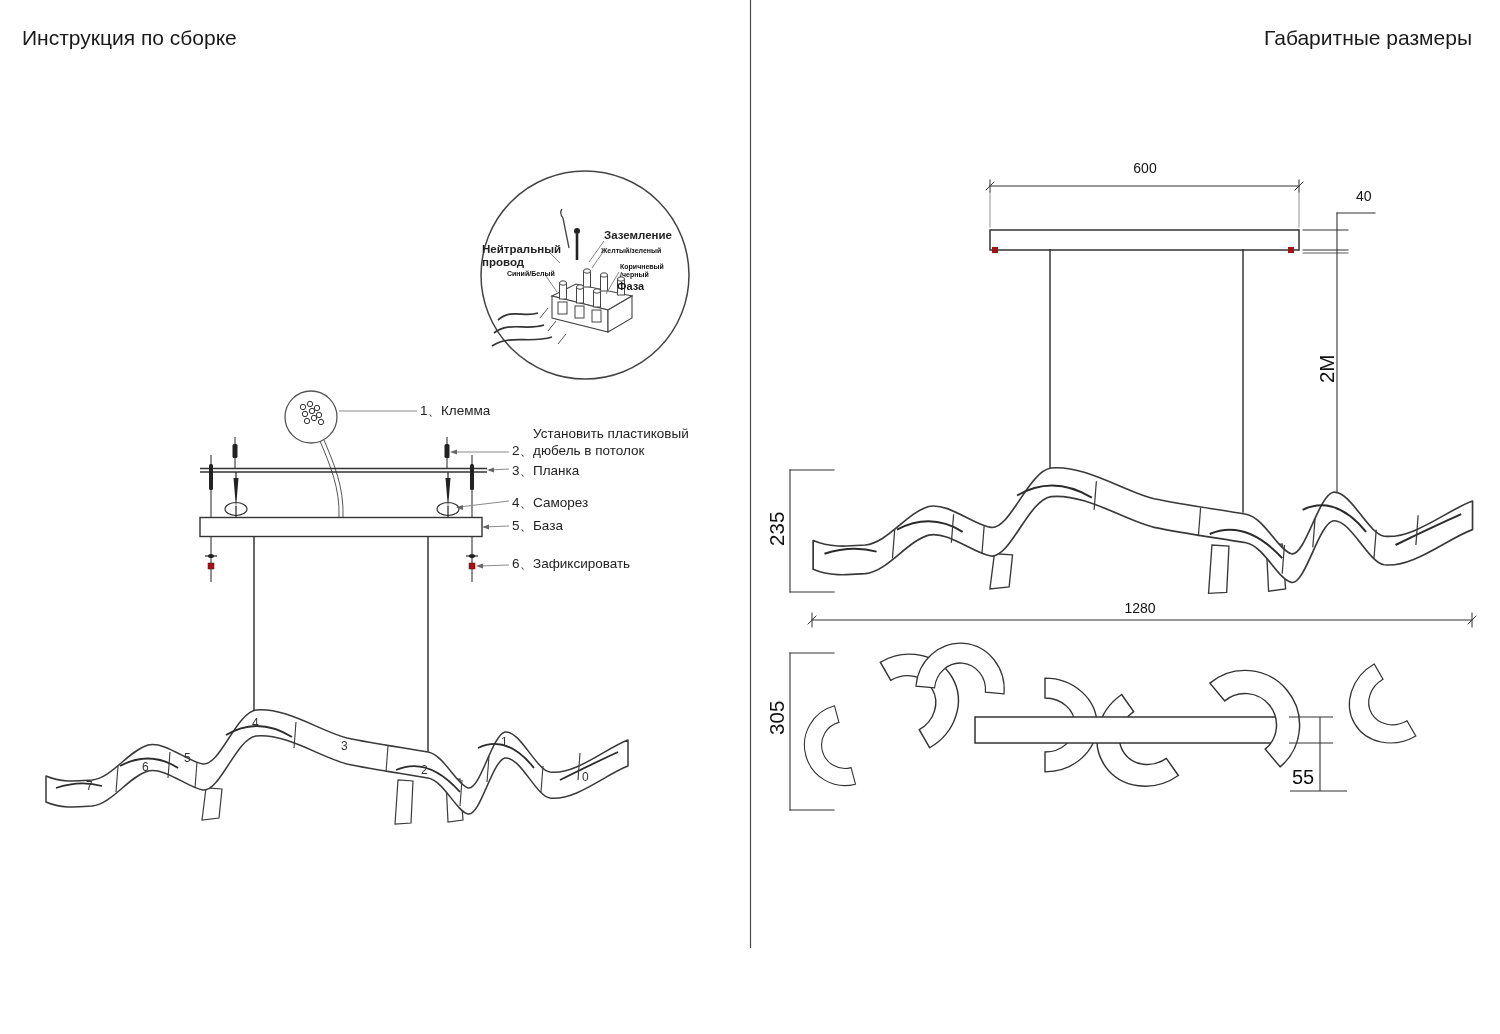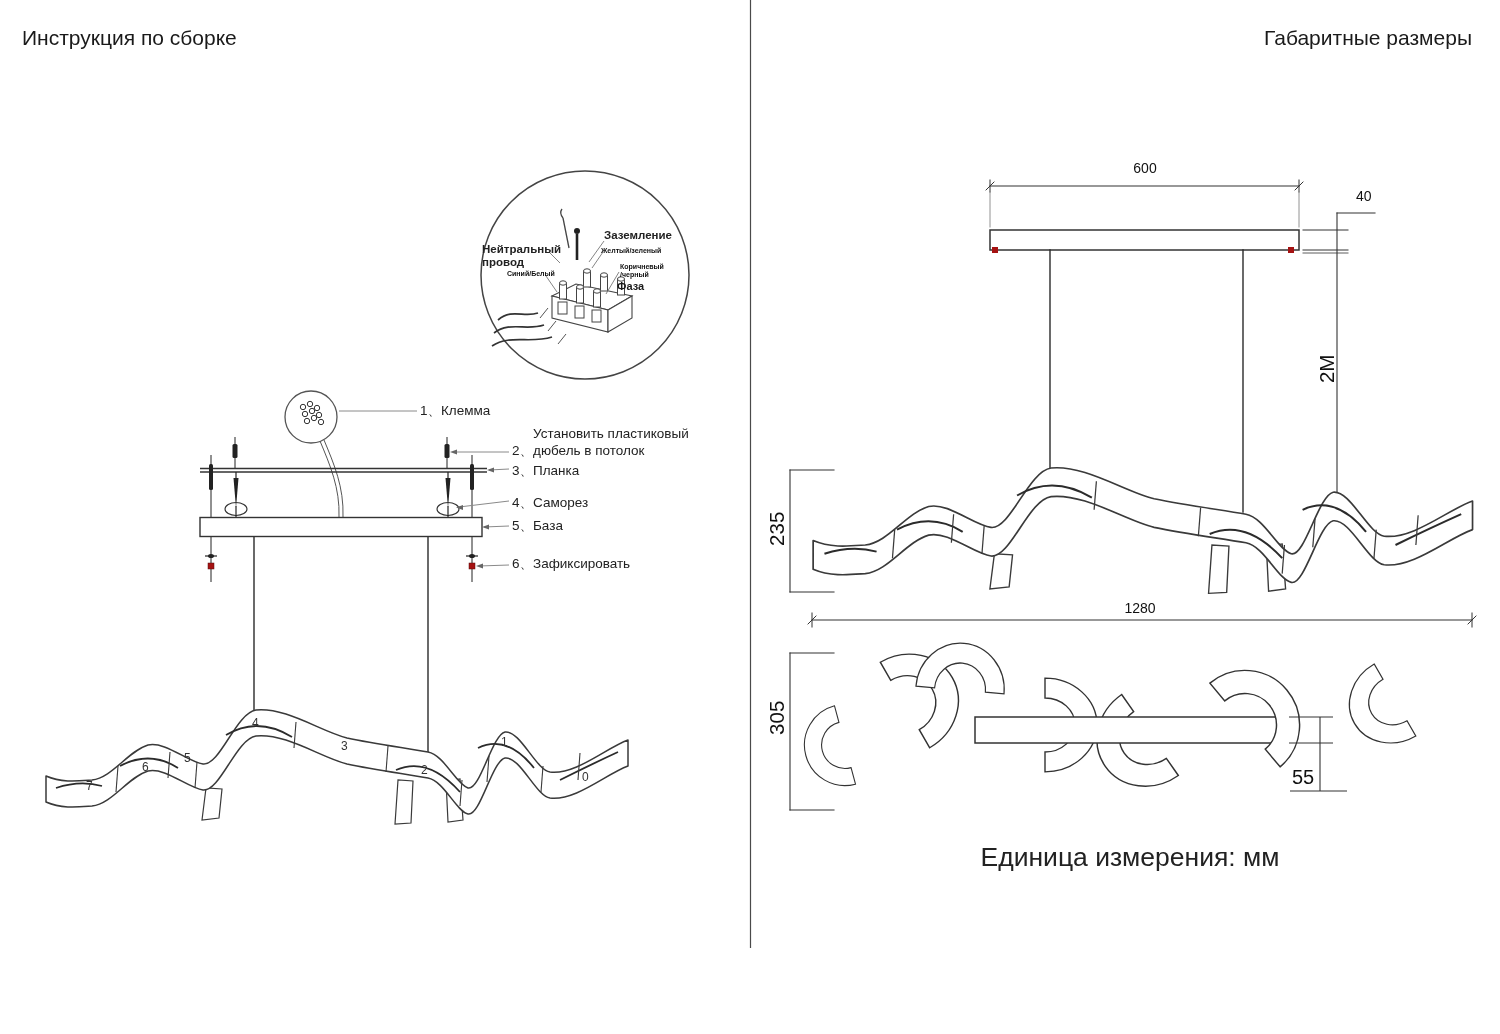--- a/index.html
+++ b/index.html
@@ -300,15 +300,14 @@
   <div class="t seg" style="left:582px;top:771px;">0</div>
 
   <div class="t dim center" style="left:1100px;top:160px;width:90px;">600</div>
   <div class="t dim" style="left:1340px;top:188px;margin-left:16px;">40</div>
   <div class="t dimv" style="left:1305px;top:357px;width:44px;">2M</div>
   <div class="t dimv" style="left:755px;top:517px;width:44px;">235</div>
   <div class="t dim center" style="left:1090px;top:600px;width:100px;">1280</div>
   <div class="t dimv" style="left:755px;top:706px;width:44px;">305</div>
   <div class="t dim" style="left:1292px;top:766px;font-size:20px;">55</div>
 
-  <div class="t center" style="left:955px;top:842px;width:350px;font-size:26.5px;color:#222;">Единица измерения: мм</div>
 
 </div>
 
 </body></html>

